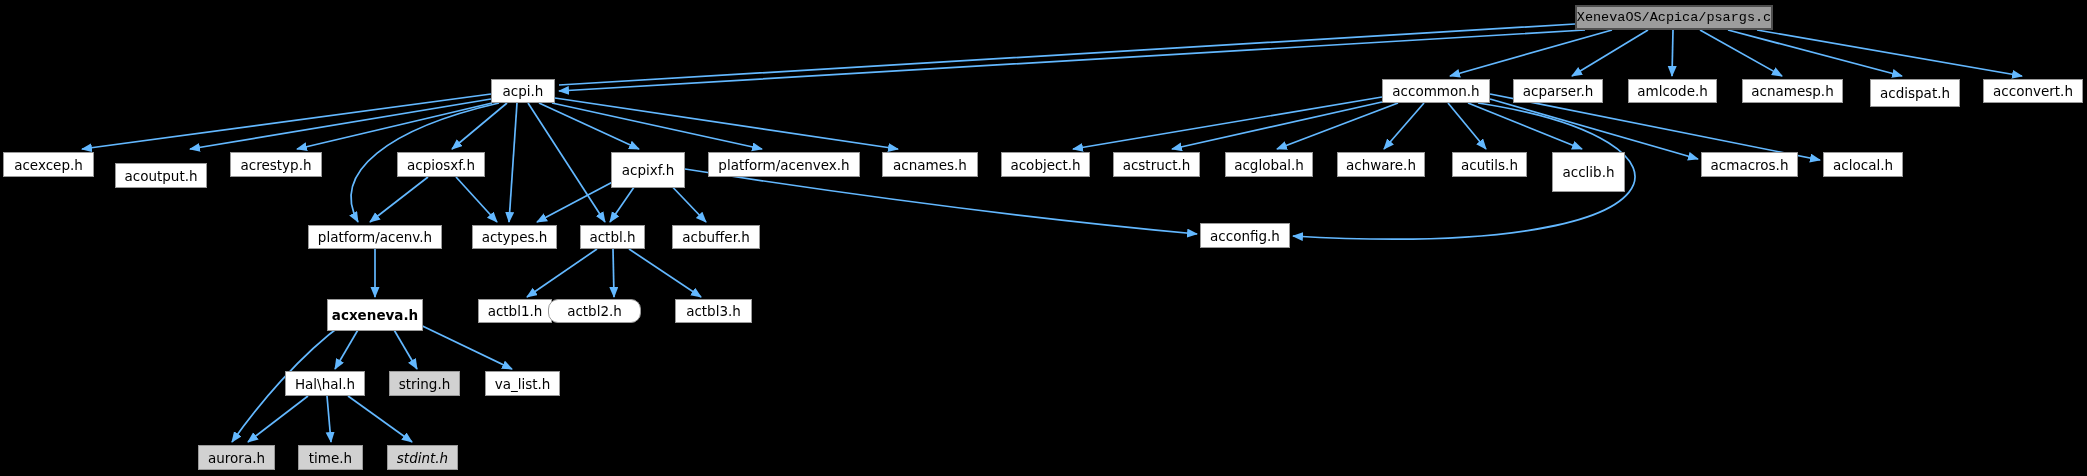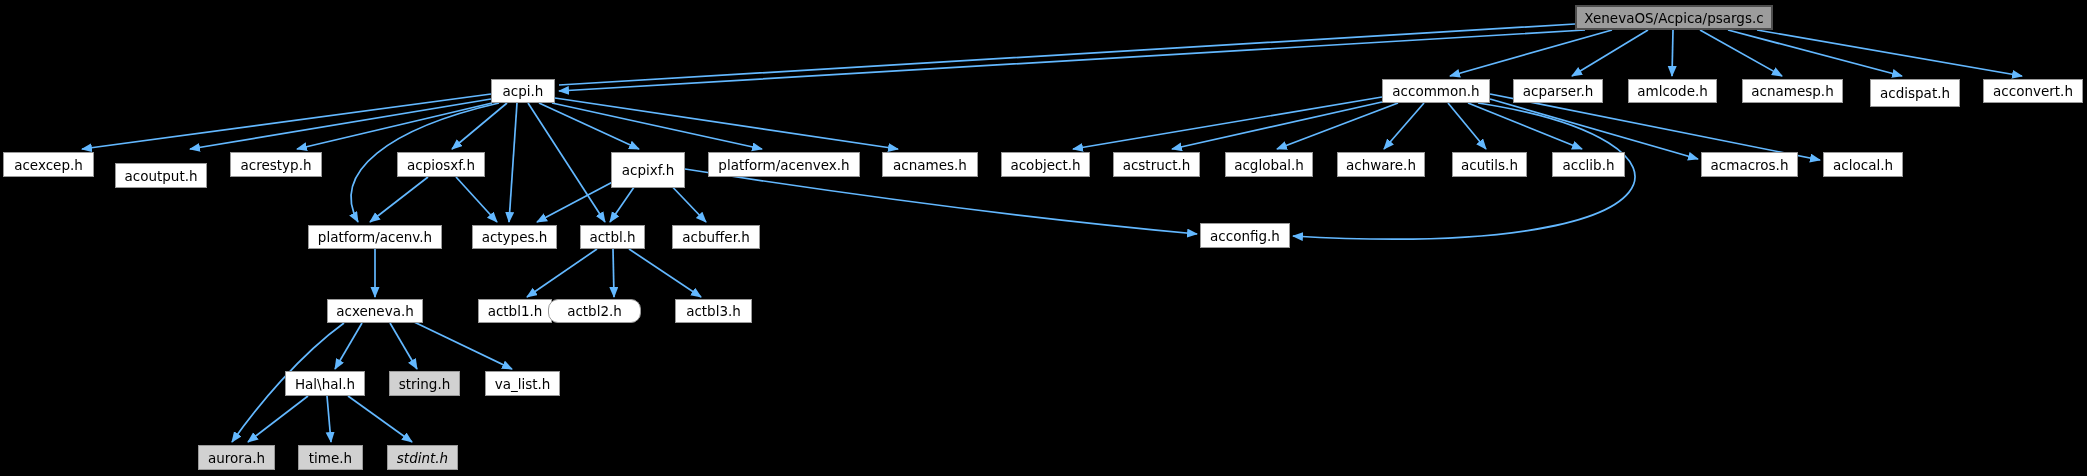--- a/index.html
+++ b/index.html
@@ -3,21 +3,21 @@
 <meta charset="utf-8">
 <style>
   html,body{margin:0;padding:0;background:#000;}
   #stage{position:relative;width:2087px;height:476px;background:var(--bg,#000);
          font-family:"DejaVu Sans","Liberation Sans",sans-serif;overflow:hidden;}
   #edges{position:absolute;left:0;top:0;z-index:1;}
   .edge{fill:none;stroke:var(--edge,#63b8ff);stroke-width:1.7px;}
   .node{position:absolute;z-index:2;display:flex;align-items:center;justify-content:center;
         box-sizing:border-box;background:var(--nfill,#fff);border:1px solid var(--nborder,#9a9a9a);
         color:var(--ntext,#000);font-size:13.5px;white-space:nowrap;cursor:pointer;}
-  .node.root{background:var(--rfill,#9c9c9c);border:2px solid var(--rborder,#4e4e4e);}
+  .node.root{background:var(--rfill,#9c9c9c);border:2px solid var(--rborder,#4e4e4e);font-family:Liberation Mono, monospace;}
   .node.leaf{background:var(--lfill,#d1d1d1);}
 </style>
 </head>
 <body>
 
 <div id="stage">
   <svg id="edges" width="2087" height="476">
     <defs>
       <marker id="arrow" markerUnits="userSpaceOnUse" markerWidth="12" markerHeight="10" refX="10" refY="4.5" orient="auto">
         <path d="M0,0 L11,4.5 L0,9 Z" fill="#63b8ff"></path>
@@ -80,29 +80,29 @@
     <div class="node" title="acrestyp.h" style="left: 230px; top: 152px; width: 92px; height: 25px;">acrestyp.h</div>
     <div class="node" title="acpiosxf.h" style="left: 397px; top: 152px; width: 88px; height: 25px; text-align: right;">acpiosxf.h</div>
     <div class="node" title="acpixf.h" style="left: 611px; top: 152px; width: 74px; height: 36px;">acpixf.h</div>
     <div class="node" title="platform/acenvex.h" style="left: 708px; top: 152px; width: 152px; height: 25px;">platform/acenvex.h</div>
     <div class="node" title="acnames.h" style="left: 882px; top: 152px; width: 96px; height: 25px;">acnames.h</div>
     <div class="node" title="acobject.h" style="left: 1001px; top: 152px; width: 89px; height: 25px;">acobject.h</div>
     <div class="node" title="acstruct.h" style="left: 1113px; top: 152px; width: 87px; height: 25px;">acstruct.h</div>
     <div class="node" title="acglobal.h" style="left: 1225px; top: 152px; width: 88px; height: 25px;">acglobal.h</div>
     <div class="node" title="achware.h" style="left: 1337px; top: 152px; width: 88px; height: 25px;">achware.h</div>
     <div class="node" title="acutils.h" style="left: 1452px; top: 152px; width: 75px; height: 25px;">acutils.h</div>
-    <div class="node" title="acclib.h" style="left: 1552px; top: 152px; width: 73px; height: 25px;">acclib.h</div>
+    <div class="node" title="acclib.h" style="left: 1552px; top: 152px; width: 73px; height: 40px;">acclib.h</div>
     <div class="node" title="acmacros.h" style="left: 1701px; top: 152px; width: 97px; height: 25px;">acmacros.h</div>
     <div class="node" title="aclocal.h" style="left: 1823px; top: 152px; width: 80px; height: 25px;">aclocal.h</div>
     <div class="node" title="platform/acenv.h" style="left: 308px; top: 225px; width: 134px; height: 24px;">platform/acenv.h</div>
     <div class="node" title="actypes.h" style="left: 472px; top: 225px; width: 85px; height: 24px;">actypes.h</div>
     <div class="node" title="actbl.h" style="left: 580px; top: 225px; width: 65px; height: 24px;">actbl.h</div>
     <div class="node" title="acbuffer.h" style="left: 672px; top: 225px; width: 88px; height: 24px;">acbuffer.h</div>
     <div class="node" title="acconfig.h" style="left: 1200px; top: 223px; width: 90px; height: 25px;">acconfig.h</div>
-    <div class="node" title="acxeneva.h" style="left: 327px; top: 299px; width: 96px; height: 24px;">acxeneva.h</div>
+    <div class="node" title="acxeneva.h" style="left: 327px; top: 299px; width: 96px; height: 32px; font-weight: bold;">acxeneva.h</div>
     <div class="node" title="actbl1.h" style="left: 478px; top: 299px; width: 74px; height: 24px;">actbl1.h</div>
     <div class="node" title="actbl2.h" style="left: 548px; top: 299px; width: 93px; height: 24px; border-radius: 10px;">actbl2.h</div>
     <div class="node" title="actbl3.h" style="left: 675px; top: 299px; width: 77px; height: 24px;">actbl3.h</div>
     <div class="node" title="Hal\hal.h" style="left: 285px; top: 371px; width: 80px; height: 25px;">Hal\hal.h</div>
     <div class="node leaf" title="string.h" style="left: 389px; top: 371px; width: 71px; height: 25px;">string.h</div>
     <div class="node" title="va_list.h" style="left: 485px; top: 371px; width: 75px; height: 25px;">va_list.h</div>
     <div class="node leaf" title="aurora.h" style="left: 198px; top: 445px; width: 77px; height: 25px;">aurora.h</div>
     <div class="node leaf" title="time.h" style="left: 298px; top: 445px; width: 65px; height: 25px;">time.h</div>
     <div class="node leaf" title="stdint.h" style="left: 387px; top: 445px; width: 71px; height: 25px; font-style: italic;">stdint.h</div>
   </div>

